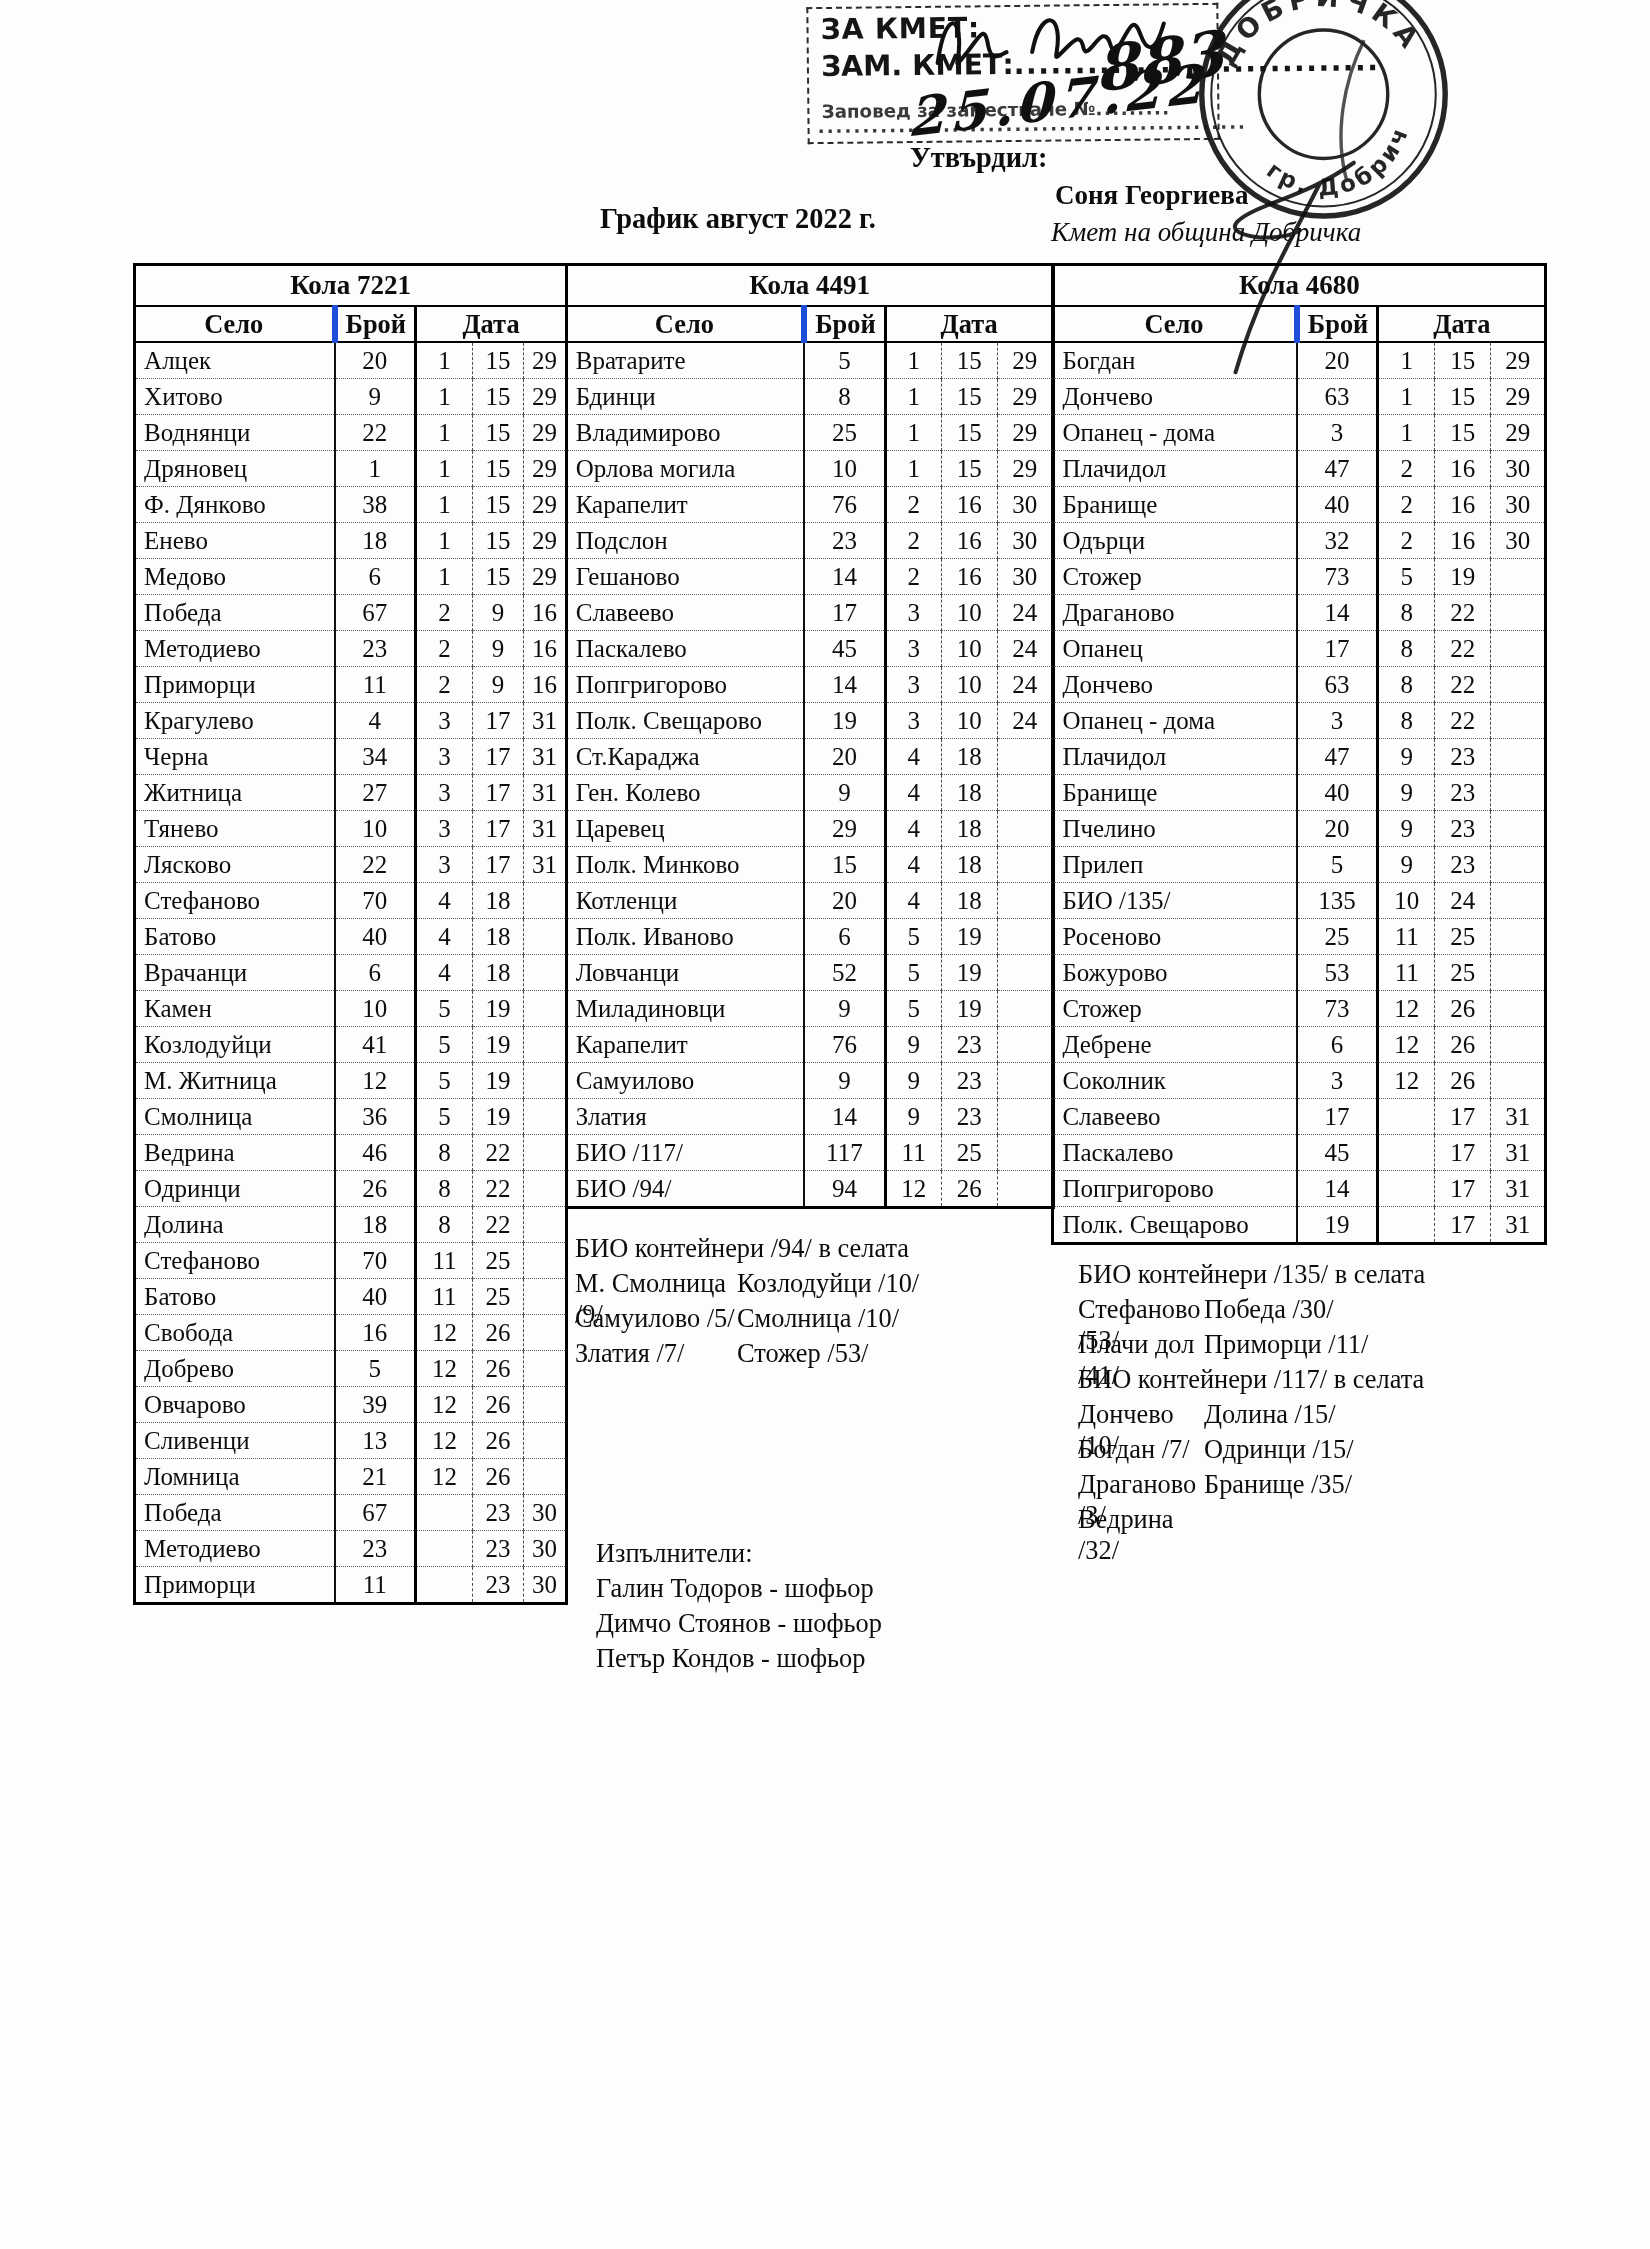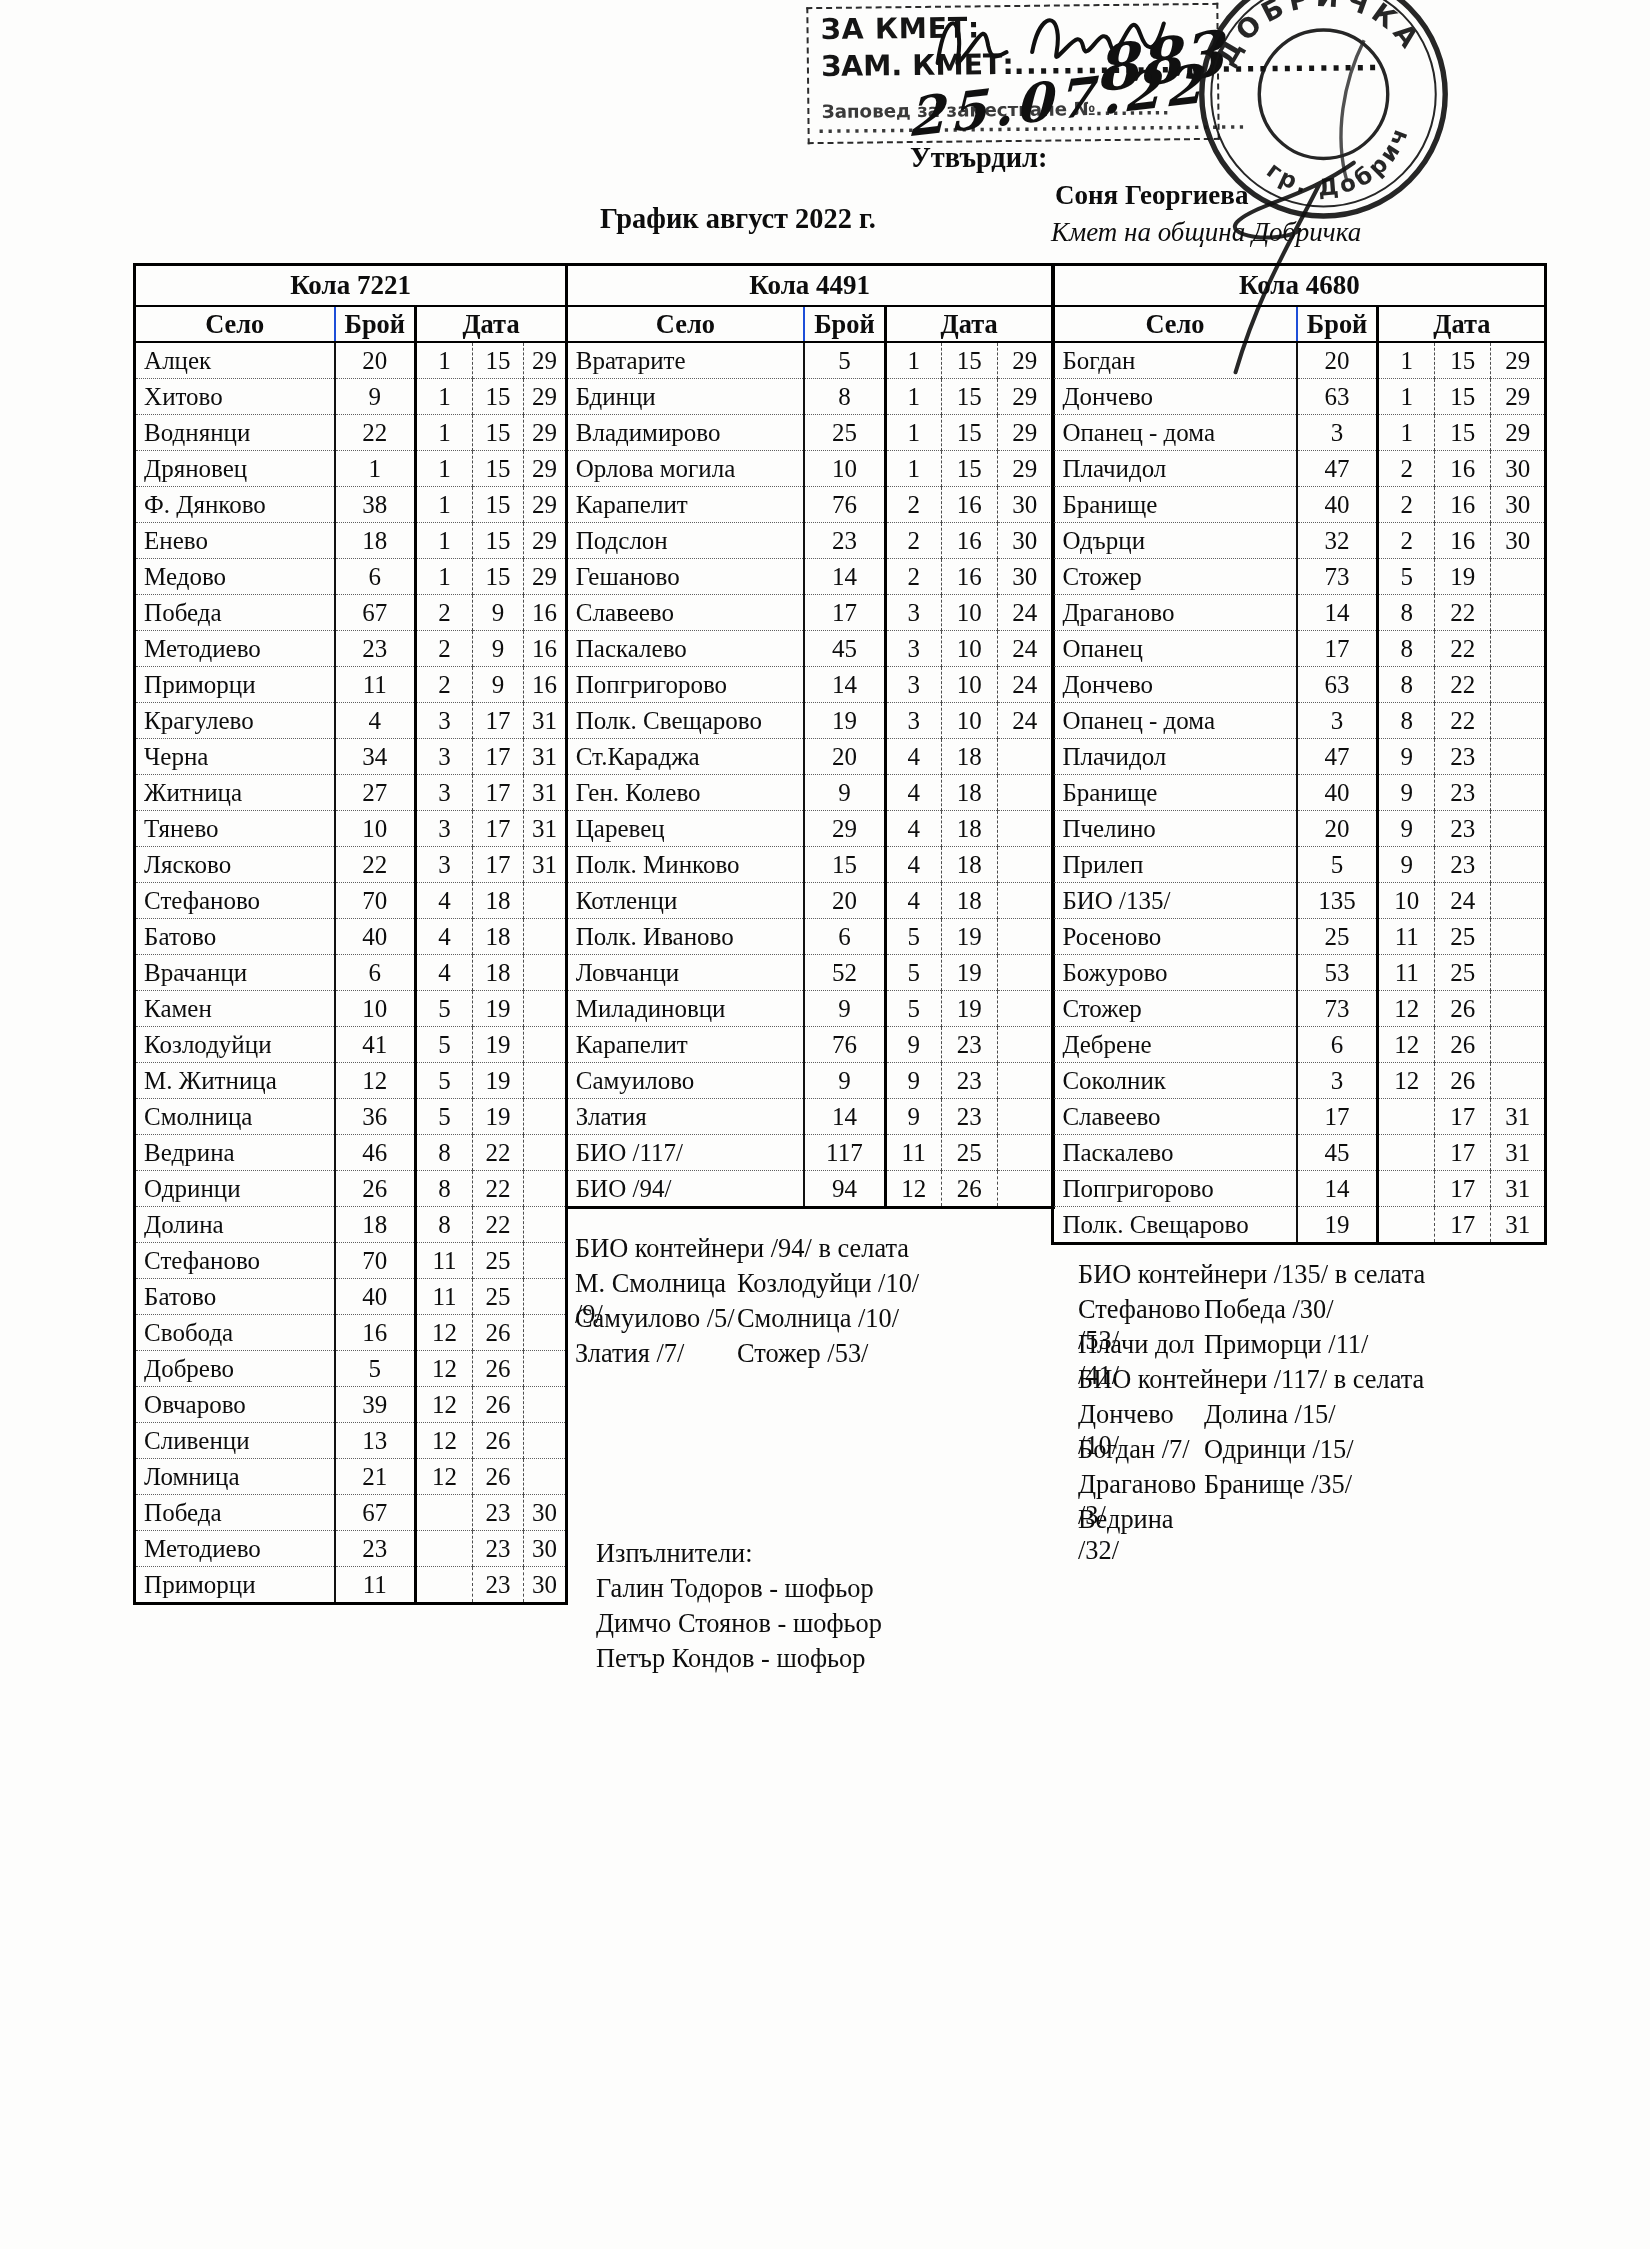--- a/index.html
+++ b/index.html
@@ -34,21 +34,21 @@
   .table-wrap{position:absolute; left:133px; top:263px; display:flex; align-items:flex-start;}
   table.grp{border-collapse:collapse; table-layout:fixed; background:transparent;}
   table.grp{border:3.4px solid #000;}
   table.grp + table.grp{margin-left:-3.4px;}
   table.grp td{font-size:25px; line-height:1; white-space:nowrap; overflow:hidden; padding:0;}
   tr.grouphead td{
     height:39px; text-align:center; font-weight:bold; font-size:27px;
     border-bottom:2.7px solid #000;
   }
   tr.subhead td{height:34px; text-align:center; font-weight:bold; font-size:26.4px; border-bottom:2.7px solid #000;}
-  tr.subhead td.v{border-right:2px solid #1d4ed8;}
+  tr.subhead td.v{border-right:6px solid #1d4ed8;}
   tr.subhead td.c{border-right:3.4px solid #000;}
   tbody td{height:35px;}
   tbody td.v{text-align:left; padding-left:8.1px; border-right:2px solid #111;}
   tbody td.c{text-align:center; border-right:3.4px solid #000;}
   tbody td.d{text-align:center;}
   tbody td.d1,tbody td.d2{border-right:1.4px dashed #4e4e4e;}
   tbody tr + tr td{border-top:1.4px dotted #5f5f5f;}
   
   .notes{position:absolute; font-size:26.4px;}
   .notes .nline{height:35px; display:flex;}

